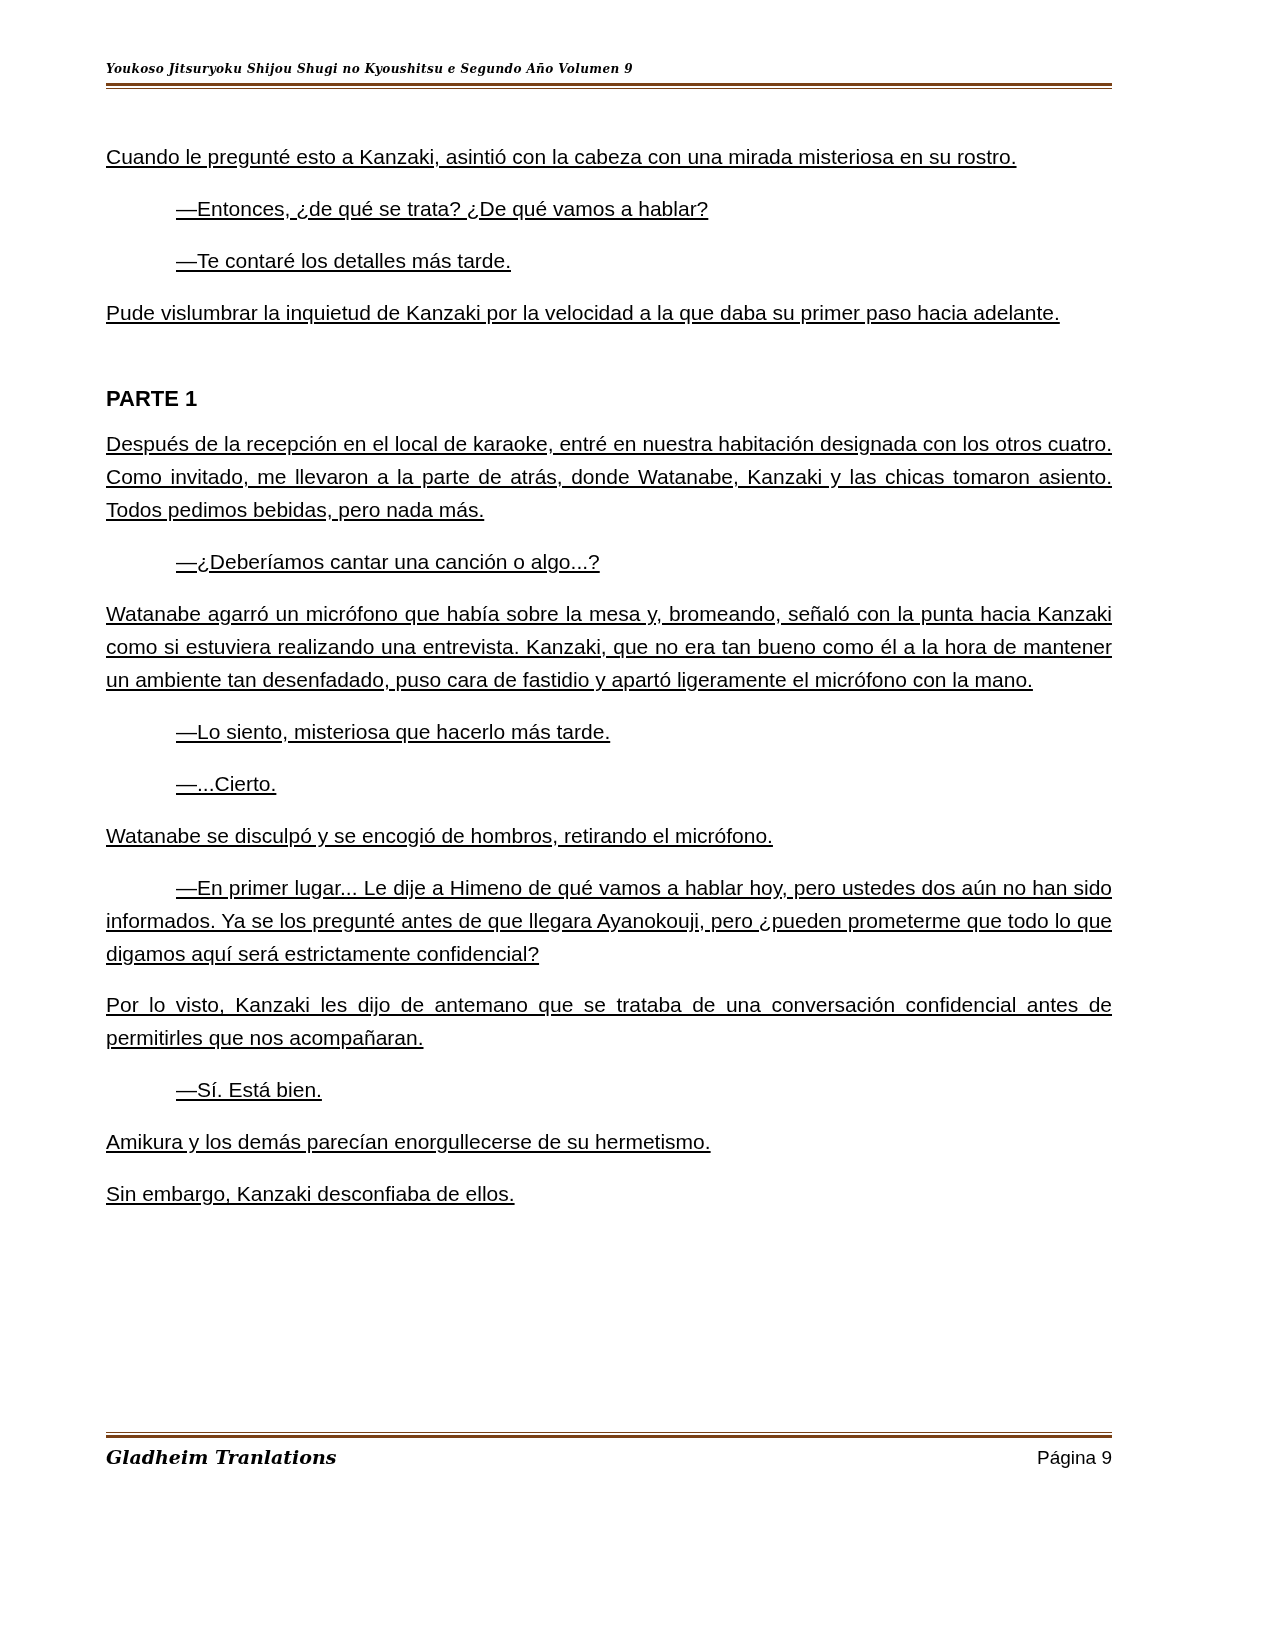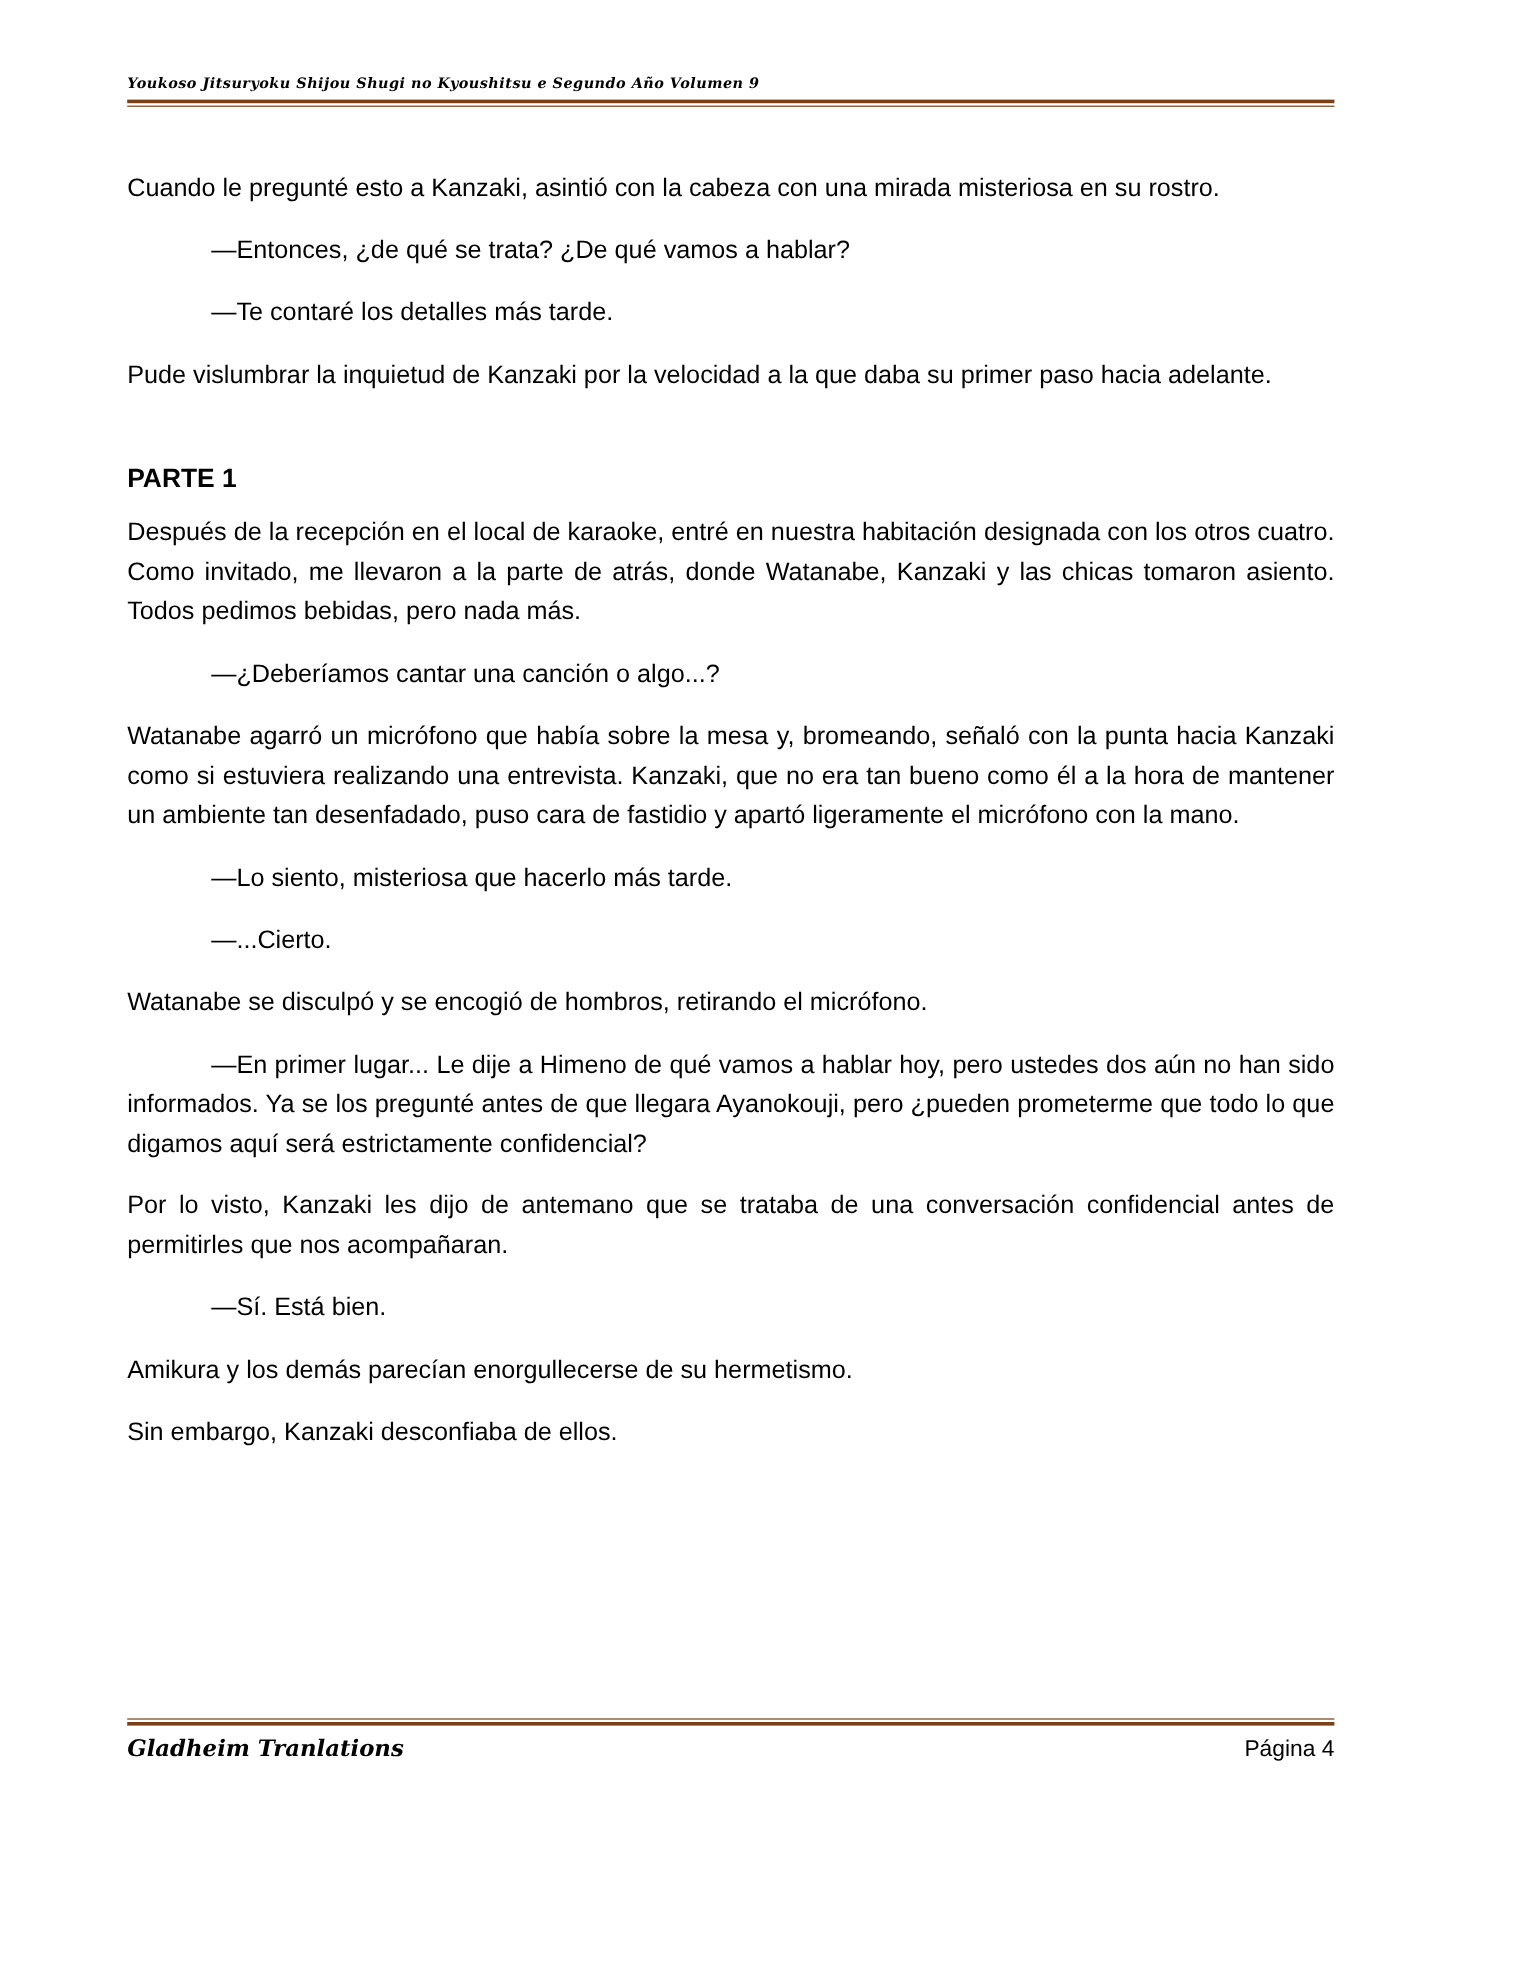--- a/index.html
+++ b/index.html
@@ -42,20 +42,21 @@
     position: absolute;
     left: 106px;
     right: 163px;
     top: 141px;
   }
   .para, .dialogue {
     font-size: 21px;
     line-height: 1.57;
     text-align: justify;
     margin-bottom: 19px;
+    text-decoration: underline;
   }
   .dialogue {
     text-indent: 70px;
   }
   .heading {
     font-size: 22px;
     font-weight: bold;
     margin-top: 56px;
     margin-bottom: 16px;
     text-align: left;
@@ -115,17 +116,17 @@
     <p class="para">Por lo visto, Kanzaki les dijo de antemano que se trataba de una conversación confidencial antes de permitirles que nos acompañaran.</p>
     <p class="dialogue">—Sí. Está bien.</p>
     <p class="para">Amikura y los demás parecían enorgullecerse de su hermetismo.</p>
     <p class="para">Sin embargo, Kanzaki desconfiaba de ellos.</p>
   </div>
 
   <div class="footer">
     <div class="footer-rule"></div>
     <div class="footer-row">
       <span class="footer-left">Gladheim Tranlations</span>
-      <span class="footer-right">Página 4</span>
+      <span class="footer-right">Página 9</span>
     </div>
   </div>
 
 </div>
 
 </body></html>

